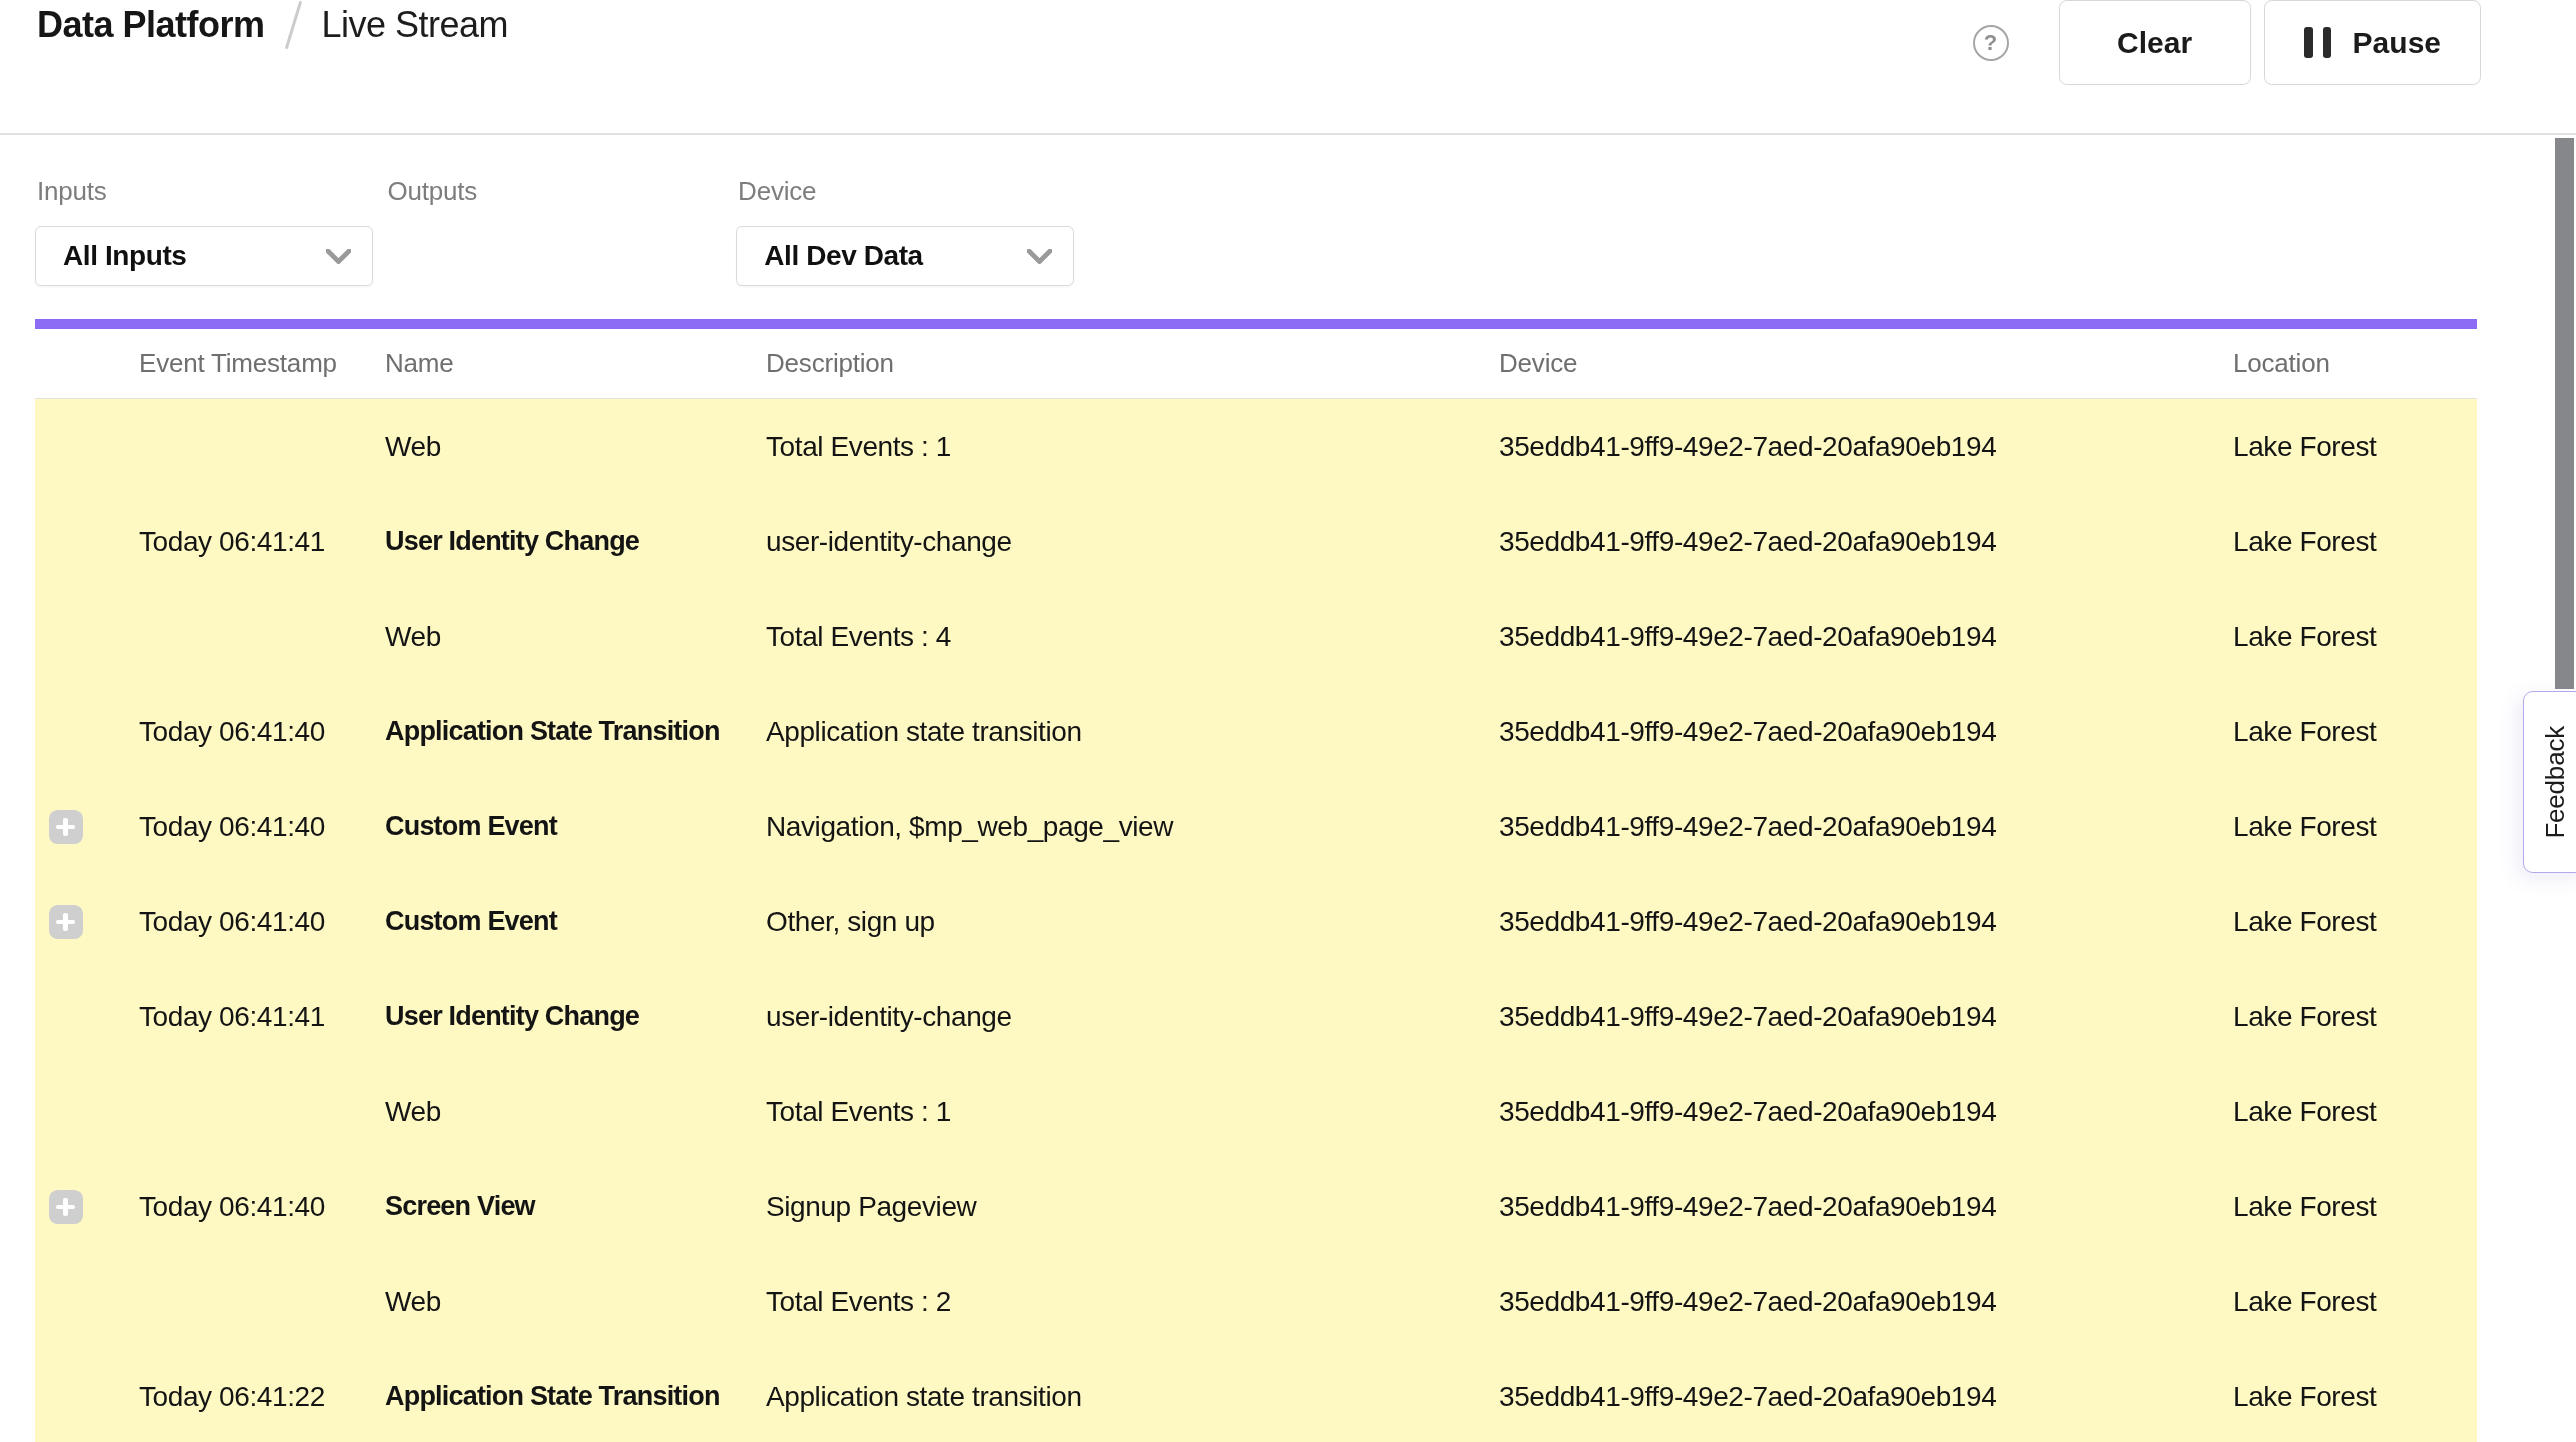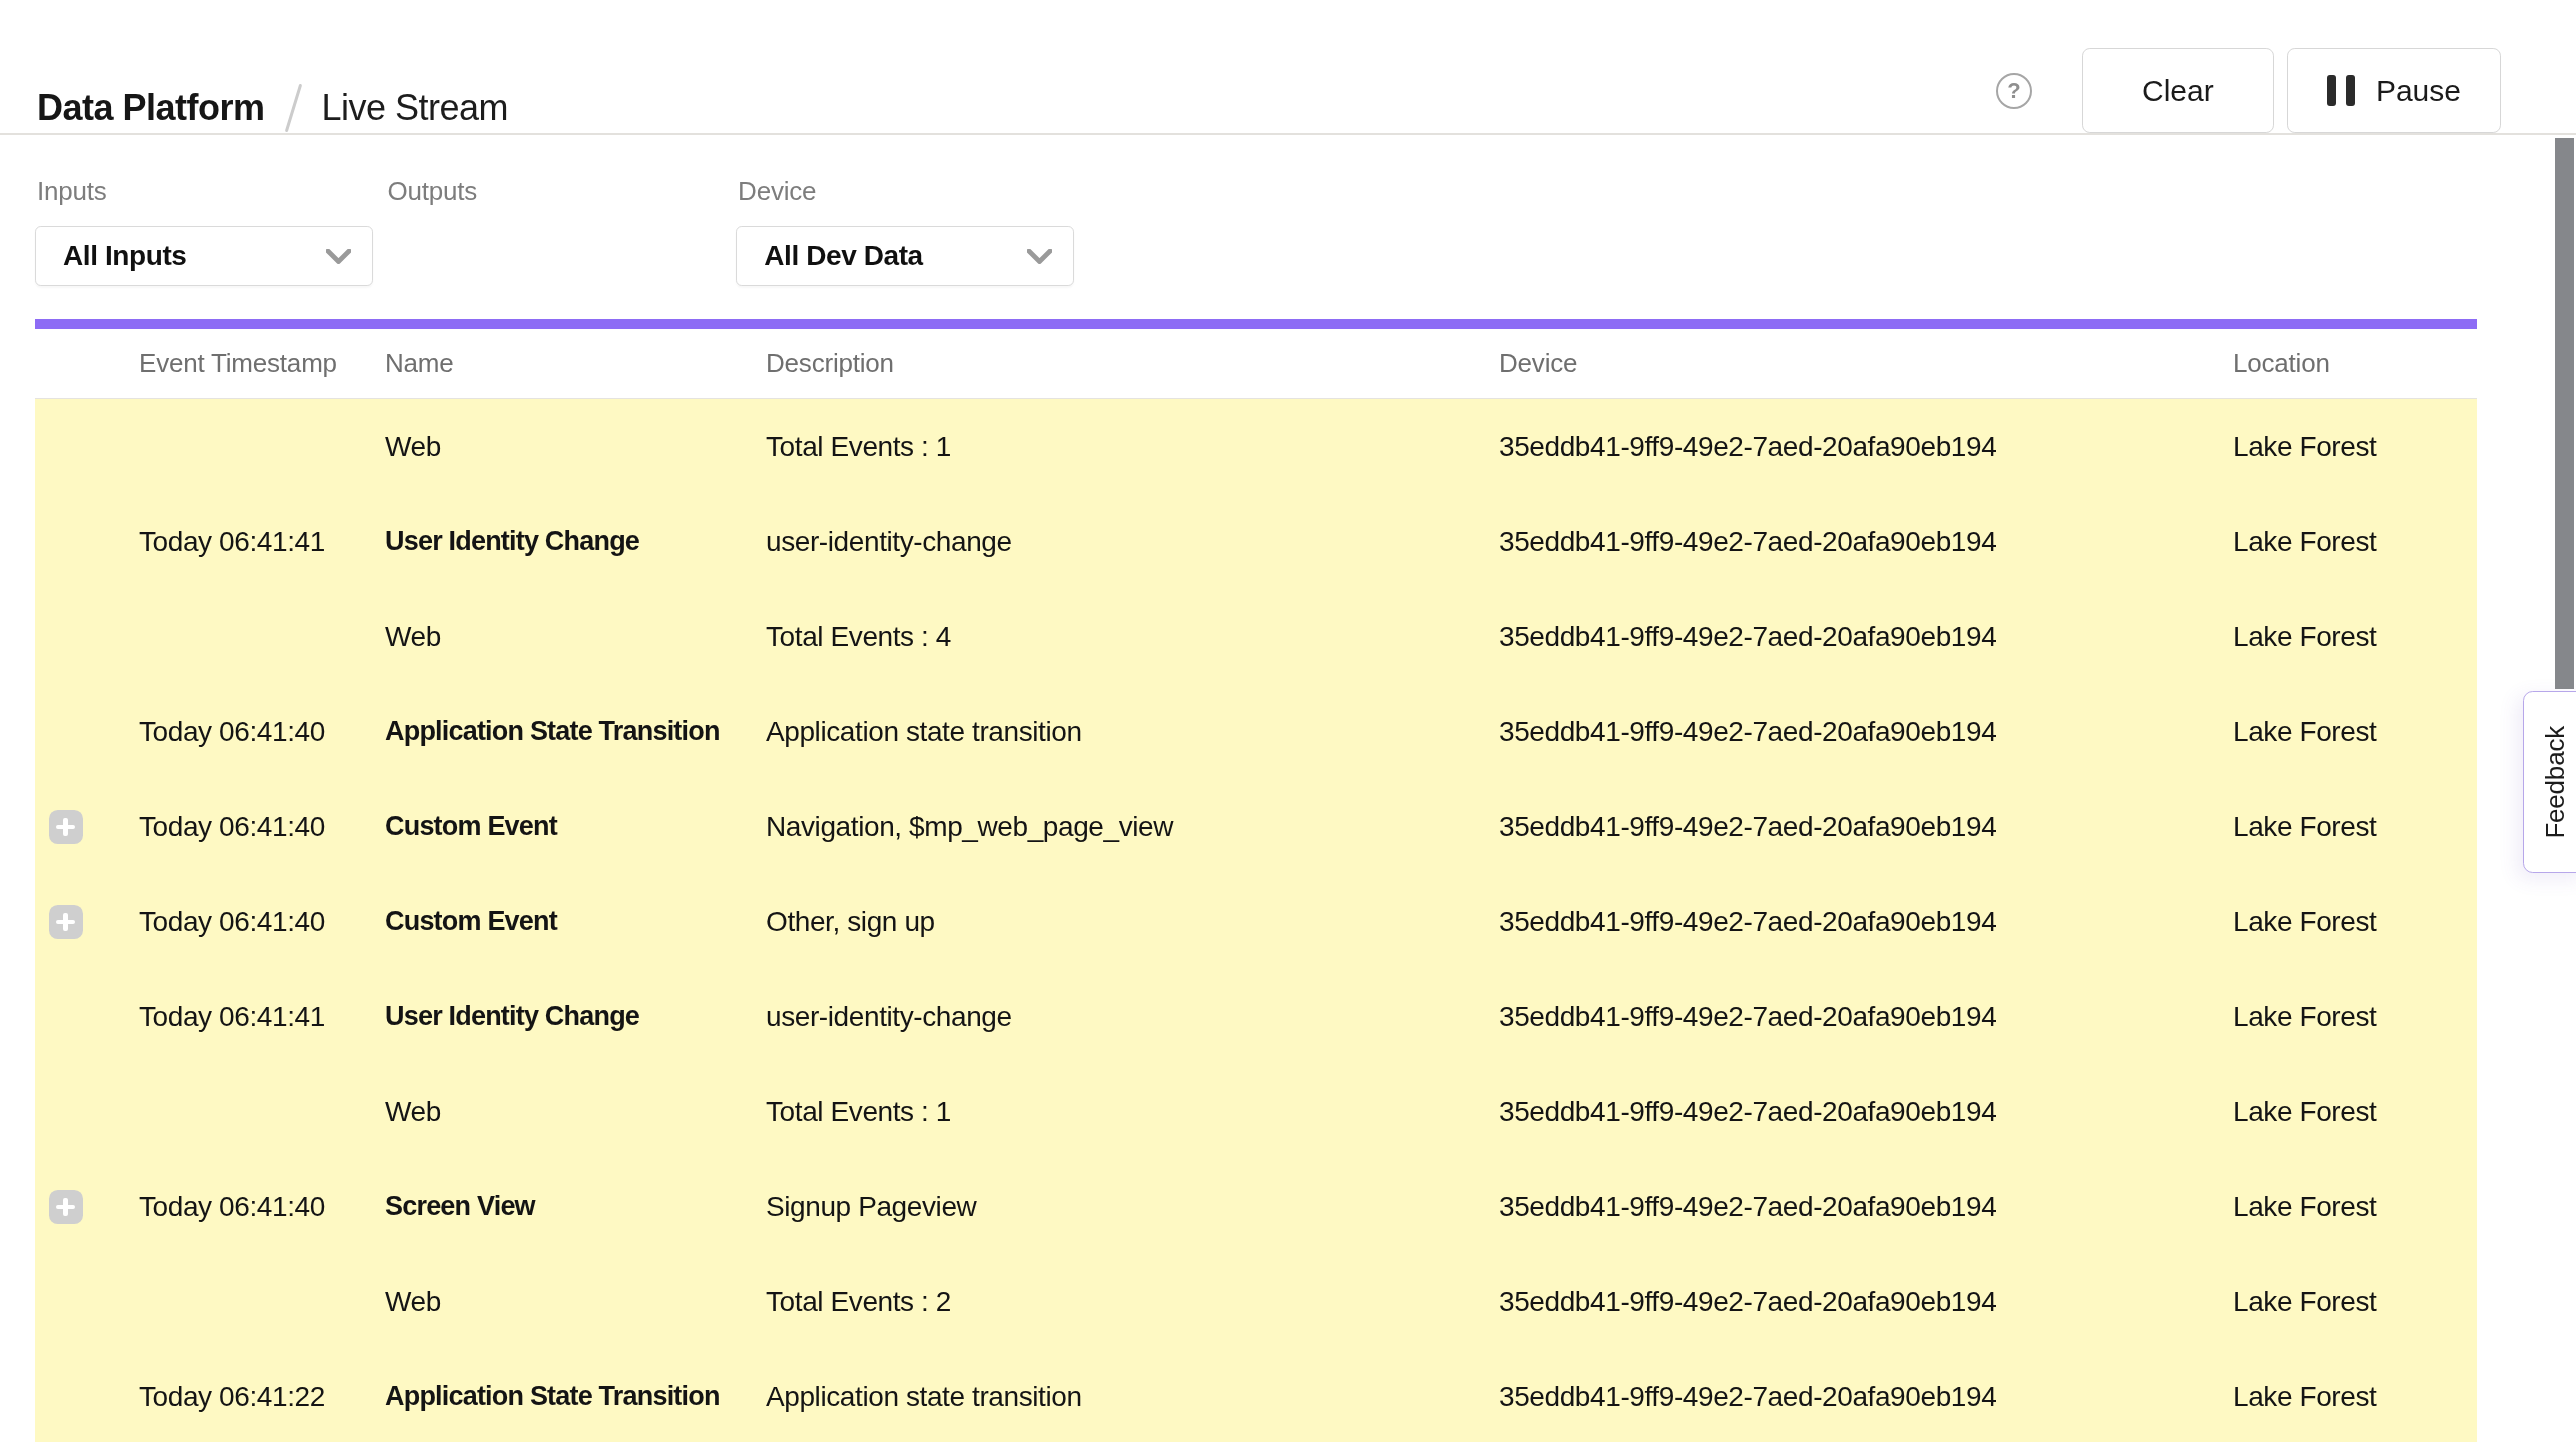--- a/index.html
+++ b/index.html
@@ -3,39 +3,39 @@
 <meta charset="utf-8">
 <style>
   * { margin:0; padding:0; box-sizing:border-box; }
   html,body { background:#ffffff; }
   body { font-family:"Liberation Sans", sans-serif; color:#1b1b1b; }
   .screen { position:relative; width:2576px; height:1442px; background:#fff; overflow:hidden; }
 
   
   .app-header {
     position:absolute; top:0; left:0; width:2576px; height:135px;
-    display:flex; align-items:flex-end; padding:0 75px 0 37px;
+    display:flex; align-items:flex-start; padding:0 95px 0 37px;
     background:#fff; border-bottom:2.9px solid var(--header-border,#e3e1dd);
   }
   .breadcrumb { display:flex; align-items:center; gap:27px; }
   .crumb-root { font-size:36px; font-weight:bold; color:#161616; letter-spacing:-0.5px; }
   .crumb-sep { width:2.9px; height:50px; background:#cccccc; transform:rotate(17deg); border-radius:1.9px; }
   .crumb-current { font-size:36px; font-weight:normal; color:#1d1d1d; letter-spacing:-0.5px; }
 
   .header-actions { margin-left:auto; display:flex; align-items:center; }
   .help-icon {
     width:36px; height:36px; border:2.9px solid #a6a6a6; border-radius:50%;
     display:flex; align-items:center; justify-content:center;
     font-size:22px; font-weight:bold; color:#8f8f8f; margin-right:50px; cursor:pointer;
   }
   .btn {
     height:85px; min-width:192px; padding:0 39px;
     background:#fff; border:1.9px solid #d7d7d7; border-radius:7.8px;
     display:flex; align-items:center; justify-content:center; gap:21.4px;
-    font-size:30px; font-weight:normal; color:#1b1b1b; cursor:pointer;
+    font-size:30px; font-weight:bold; color:#1b1b1b; cursor:pointer;
   }
   .btn + .btn { margin-left:13.6px; }
   .pause-icon { display:flex; gap:9.7px; }
   .pause-icon i { display:block; width:8.7px; height:31px; background:#2b2b2b; border-radius:2.9px; }
 
   
   .filters { position:absolute; top:135px; left:35px; display:flex; gap:12.6px; padding-top:41px; }
   .filter-group { width:338px; }
   .filter-label { font-size:26px; color:#7d7d7d; letter-spacing:-0.2px; margin-bottom:19.4px; padding-left:1.9px; }
   .filter-select {

